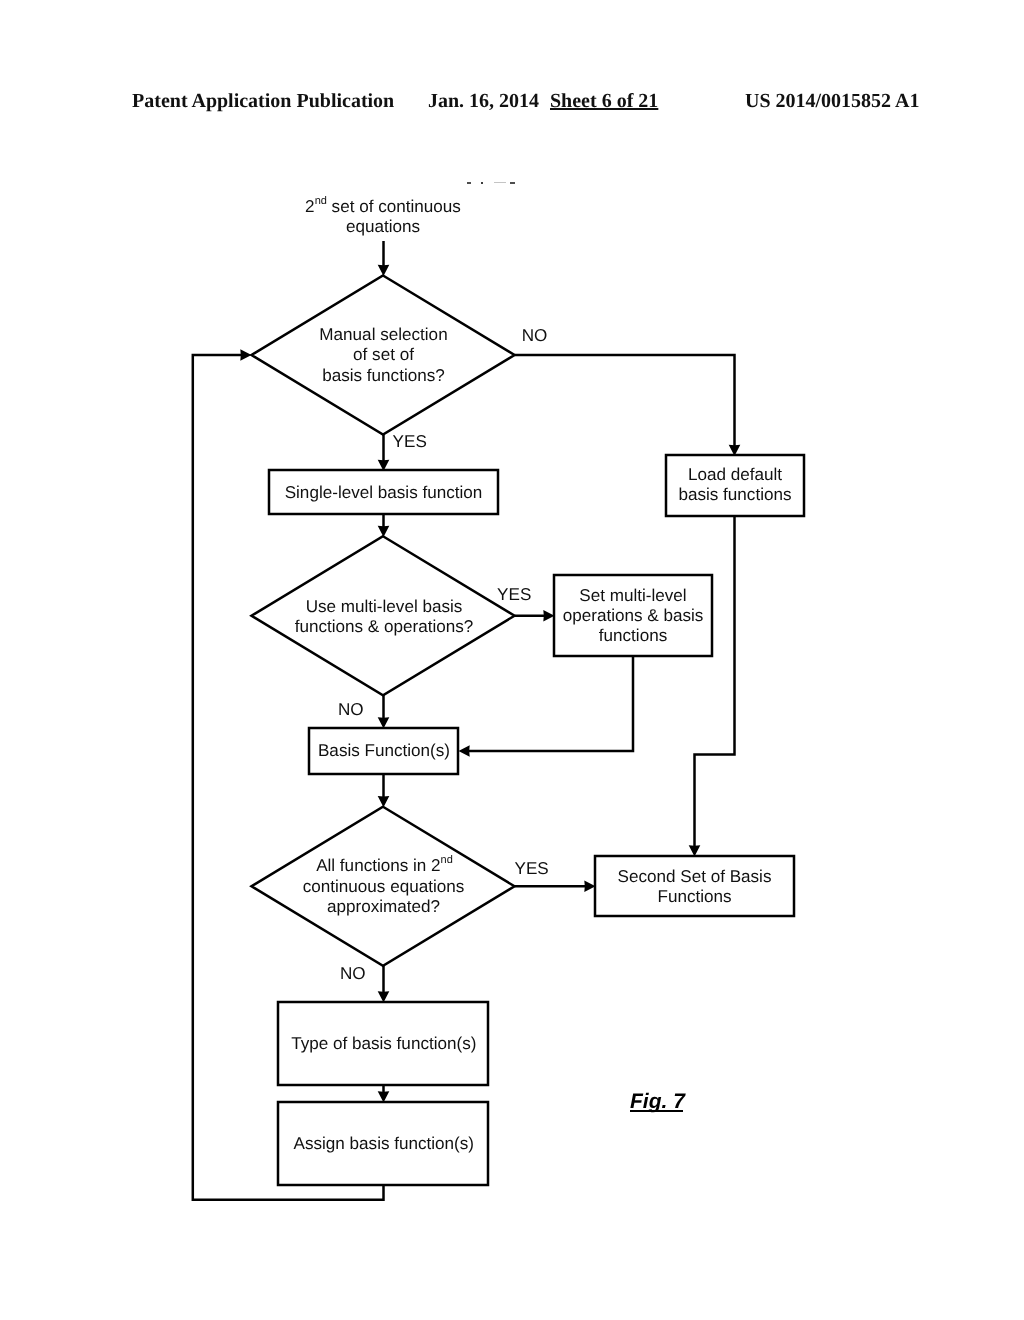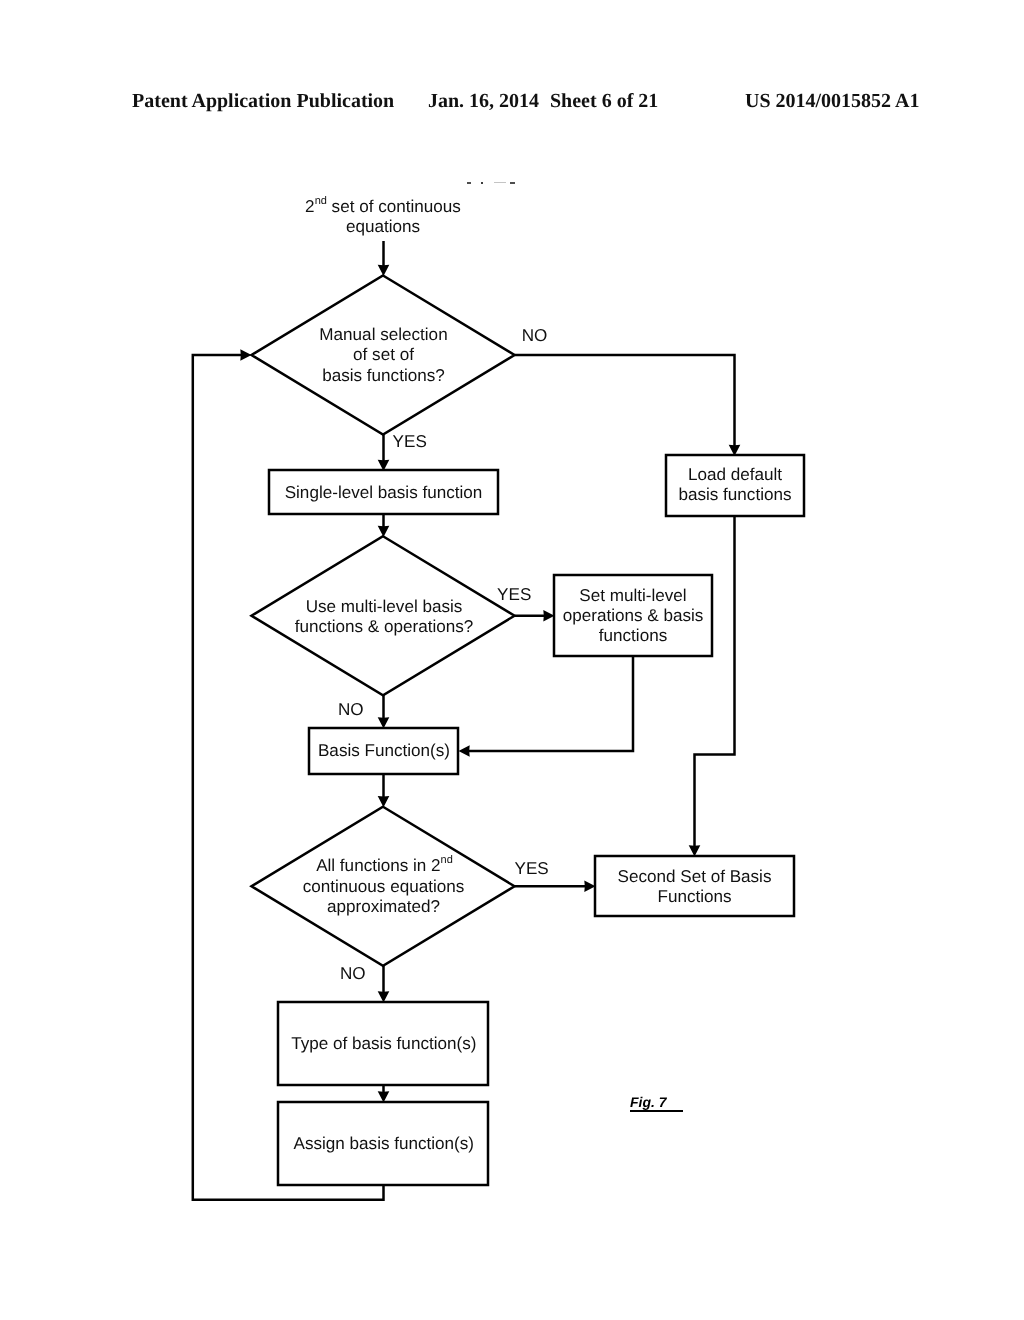--- a/index.html
+++ b/index.html
@@ -10,32 +10,32 @@
   .page{position:absolute;left:0;top:0;width:1024px;height:1320px;background:#fff;}
   .hdr{position:absolute;font-family:"Liberation Serif",serif;font-weight:bold;
        font-size:20px;line-height:20px;white-space:nowrap;color:#111;}
   svg.flow{position:absolute;left:0;top:0;width:1024px;height:1320px;}
   svg.flow text{font-family:"Liberation Sans",sans-serif;font-size:17.1px;fill:#111;}
   svg.flow tspan.sup{font-size:11px;}
   .shape{fill:none;stroke:#000;stroke-width:2.5;}
   .conn{fill:none;stroke:#000;stroke-width:2.5;}
   .ahead{fill:#000;stroke:none;}
   .figlbl{position:absolute;font-family:"Liberation Sans",sans-serif;font-weight:bold;
-          font-style:italic;font-size:14px;line-height:20px;white-space:nowrap;color:#000;}
+          font-style:italic;font-size:21px;line-height:20px;white-space:nowrap;color:#000;}
   .figrule{position:absolute;background:#000;}
   .artifact{position:absolute;filter:blur(0.55px);}
 </style>
 </head>
 <body>
 
 <div class="page">
 
   <div class="hdr" style="left:132px;top:91px;">Patent Application Publication</div>
   <div class="hdr" style="left:428px;top:91px;">Jan. 16, 2014</div>
-  <div class="hdr" style="left:550px;top:91px;">Sheet 6 of 21</div>
+  <div class="hdr" style="left:550px;top:91px;text-decoration:underline;">Sheet 6 of 21</div>
   <div class="hdr" style="left:705px;top:91px;margin-left:40px;">US 2014/0015852 A1</div>
 
   <div class="artifact" style="left:466.5px;top:182.4px;width:4px;height:1.6px;background:#4e4e4e;"></div>
   <div class="artifact" style="left:481px;top:182.4px;width:2.2px;height:1.6px;background:#3c3c3c;"></div>
   <div class="artifact" style="left:494px;top:181.8px;width:11.5px;height:1.5px;background:#c4c4c4;"></div>
   <div class="artifact" style="left:510px;top:182.4px;width:5px;height:1.6px;background:#4e4e4e;"></div>
 
   <svg class="flow" viewBox="0 0 1024 1320">
       <g>
       <path class="shape" d="M 383.0,275.5 L 514.5,355.0 L 383.0,434.5 L 251.5,355.0 Z"></path>

